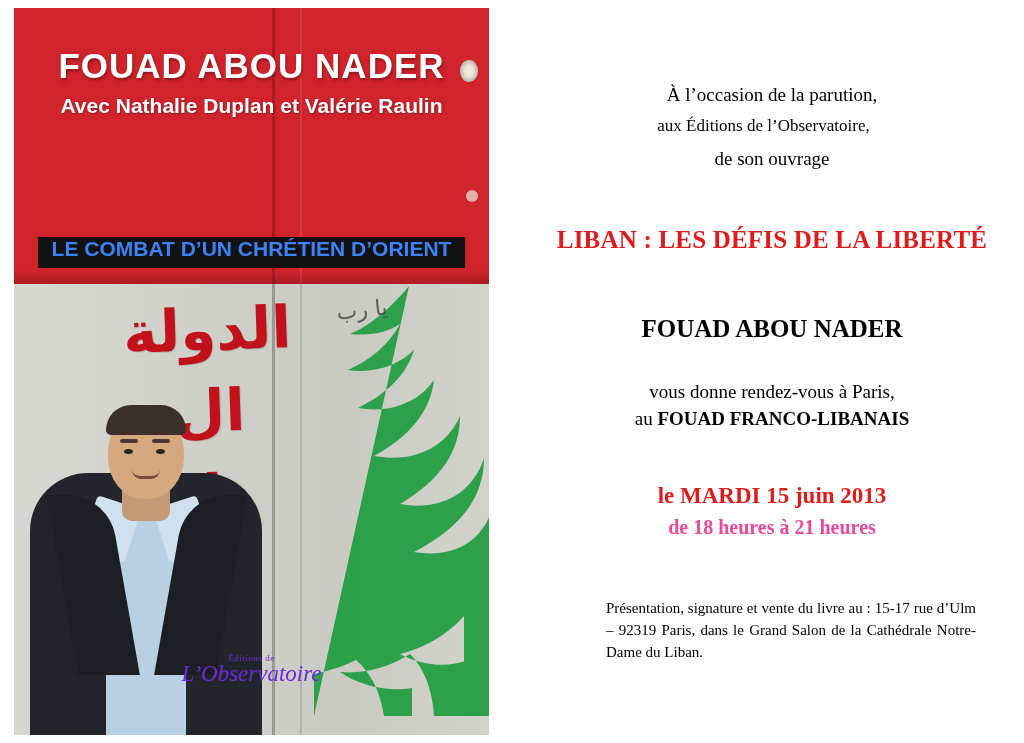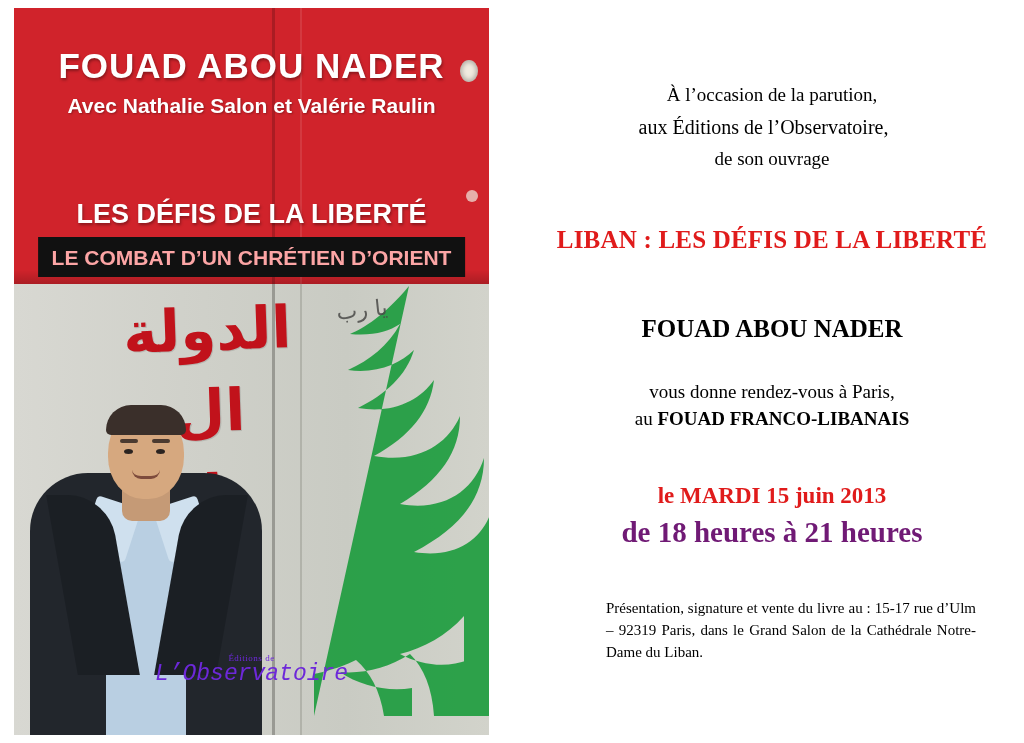--- a/index.html
+++ b/index.html
@@ -140,25 +140,25 @@
     font-weight: bold;
     font-size: 27px;
     text-shadow: 1px 2px 3px rgba(0,0,0,0.35);
   }
   .cover-strap {
     position: absolute;
     top: 229px;
     left: 50%;
     transform: translateX(-50%);
     background: #111111;
-    color: #fca5a5;
+    color: #3b82f6;
     font-family: "Liberation Sans", sans-serif;
     font-weight: bold;
     font-size: 21px;
-    padding: 9px 14px 7px 14px;
+    padding: 0 14px 7px 14px;
     white-space: nowrap;
   }
 
   
   .graffiti-ar {
     position: absolute;
     left: 112px;
     top: 292px;
     color: #c1121b;
     font-size: 58px;
@@ -331,41 +331,41 @@
     color: #6d28d9;
   }
   .pub-logo .pub-small {
     font-family: "Liberation Serif", serif;
     font-size: 9px;
     letter-spacing: 0.5px;
     display: block;
     margin-bottom: -2px;
   }
   .pub-logo .pub-main {
-    font-family: Liberation Mono, monospace;
+    font-family: Liberation Serif, serif;
     font-size: 23px;
     font-style: italic;
     display: block;
   }
 
   
   .invite {
     position: absolute;
     left: 520px;
     top: 0;
     width: 504px;
     height: 553px;
     color: #000000;
   }
   .invite .line {
     text-align: center;
     font-family: "Liberation Serif", serif;
   }
   .l-occasion  { position: absolute; top: 84px;  left: 0; right: 0; font-size: 19px; }
-  .l-editions  { position: absolute; top: 116px; left: 0; right: 17px; font-size: 20px; }
+  .l-editions  { position: absolute; top: 116px; left: 0; right: 17px; font-size: 17px; }
   .l-ouvrage   { position: absolute; top: 148px; left: 0; right: 0; font-size: 19px; }
 
   .l-title {
     position: absolute;
     top: 226px; left: 0; right: 0;
     font-size: 25px;
     font-weight: bold;
     color: #e01b1b;
     letter-spacing: 0.2px;
   }
@@ -389,23 +389,23 @@
   .l-date {
     position: absolute;
     top: 483px; left: 0; right: 0;
     font-size: 23px;
     font-weight: bold;
     color: #e01b1b;
   }
   .l-hours {
     position: absolute;
     top: 516px; left: 0; right: 0;
-    font-size: 29px;
-    font-weight: bold;
-    color: #701a75;
+    font-size: 20px;
+    font-weight: bold;
+    color: #ec4899;
   }
   .l-footer {
     position: absolute;
     top: 598px;
     left: 86px;
     width: 370px;
     font-size: 15px;
     line-height: 1.45;
     text-align: justify;
   }
@@ -454,22 +454,21 @@
     </div>
 
     <div class="cover-red">
       <div class="streak a"></div>
       <div class="streak b"></div>
       <div class="hole"></div>
     </div>
     <div class="hole2"></div>
 
     <div class="cover-author">FOUAD ABOU NADER</div>
-    <div class="cover-coauthors">Avec Nathalie Salon et Valérie Raulin</div>
-    <div class="cover-subtitle">LES DÉFIS DE LA LIBERTÉ</div>
+    <div class="cover-coauthors">Avec Nathalie Duplan et Valérie Raulin</div>
     <div class="cover-strap">LE COMBAT D’UN CHRÉTIEN D’ORIENT</div>
 
     <div class="pub-logo">
       <span class="pub-small">Éditions de</span>
       <span class="pub-main">L’Observatoire</span>
     </div>
   </div>
 
   <div class="invite">
     <div class="line l-occasion">À l’occasion de la parution,</div>

